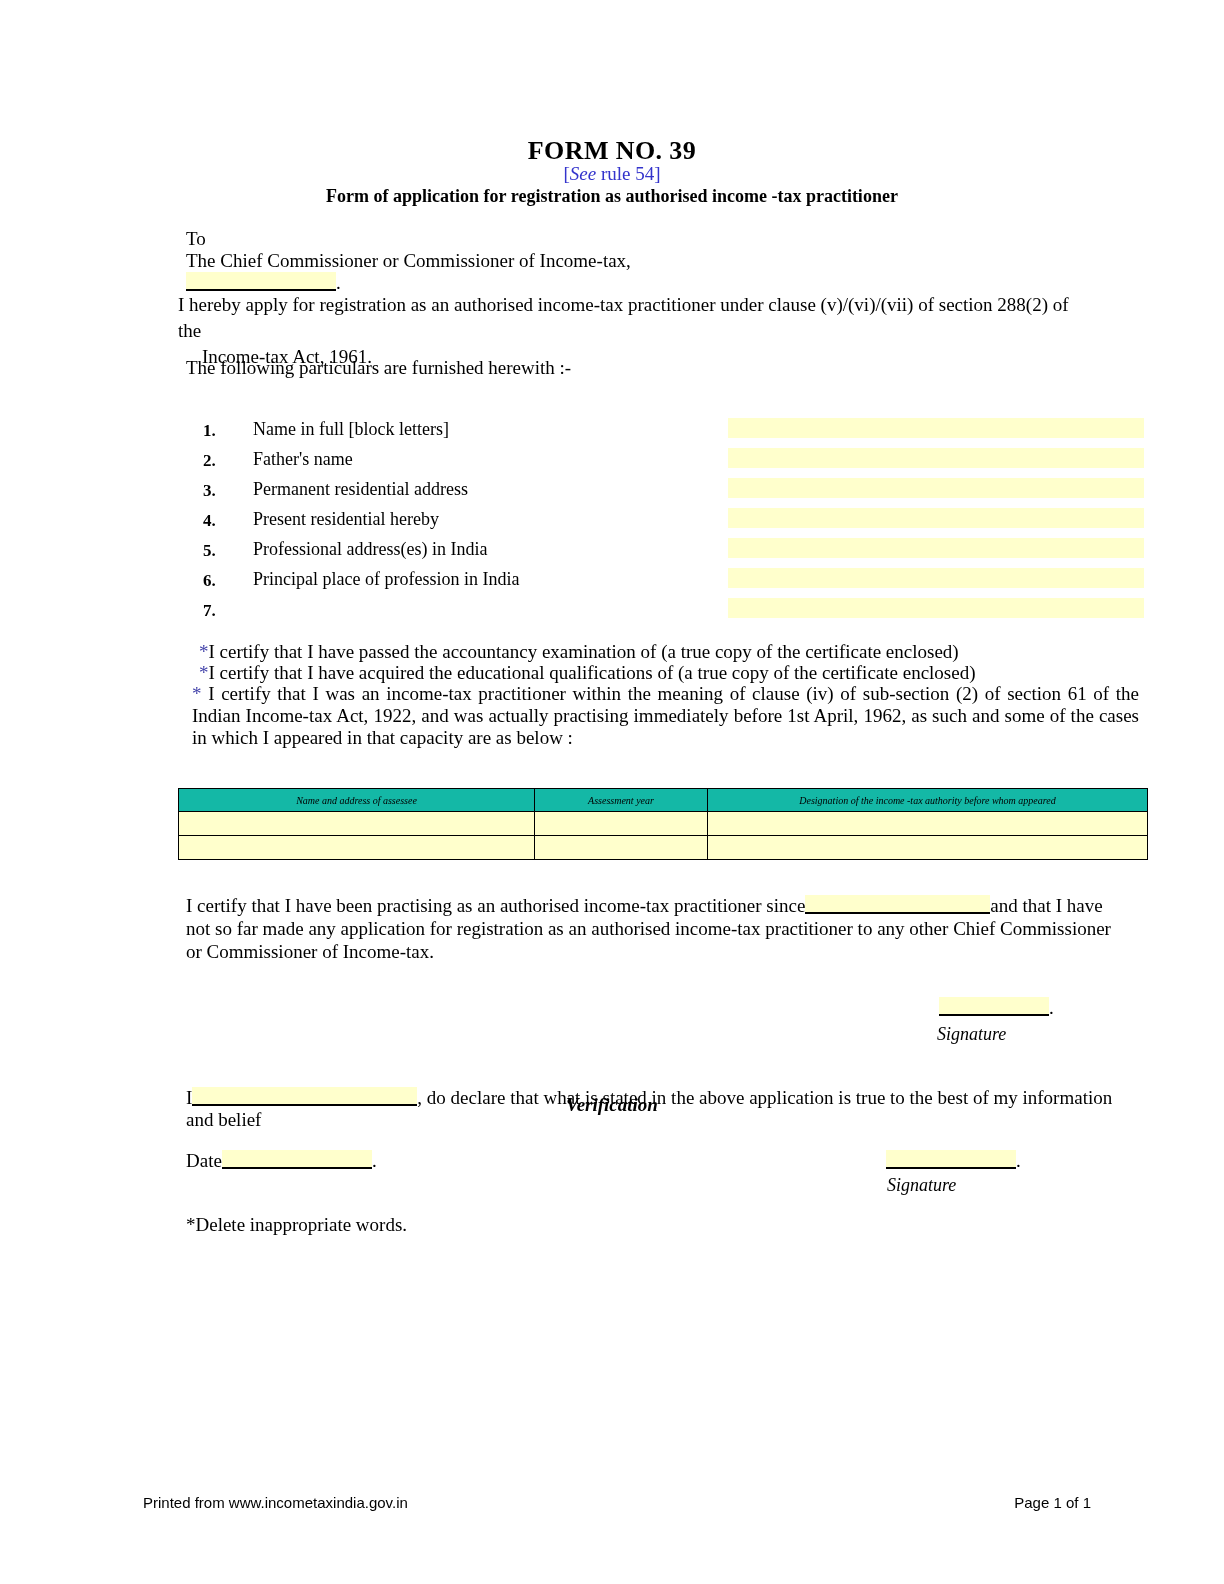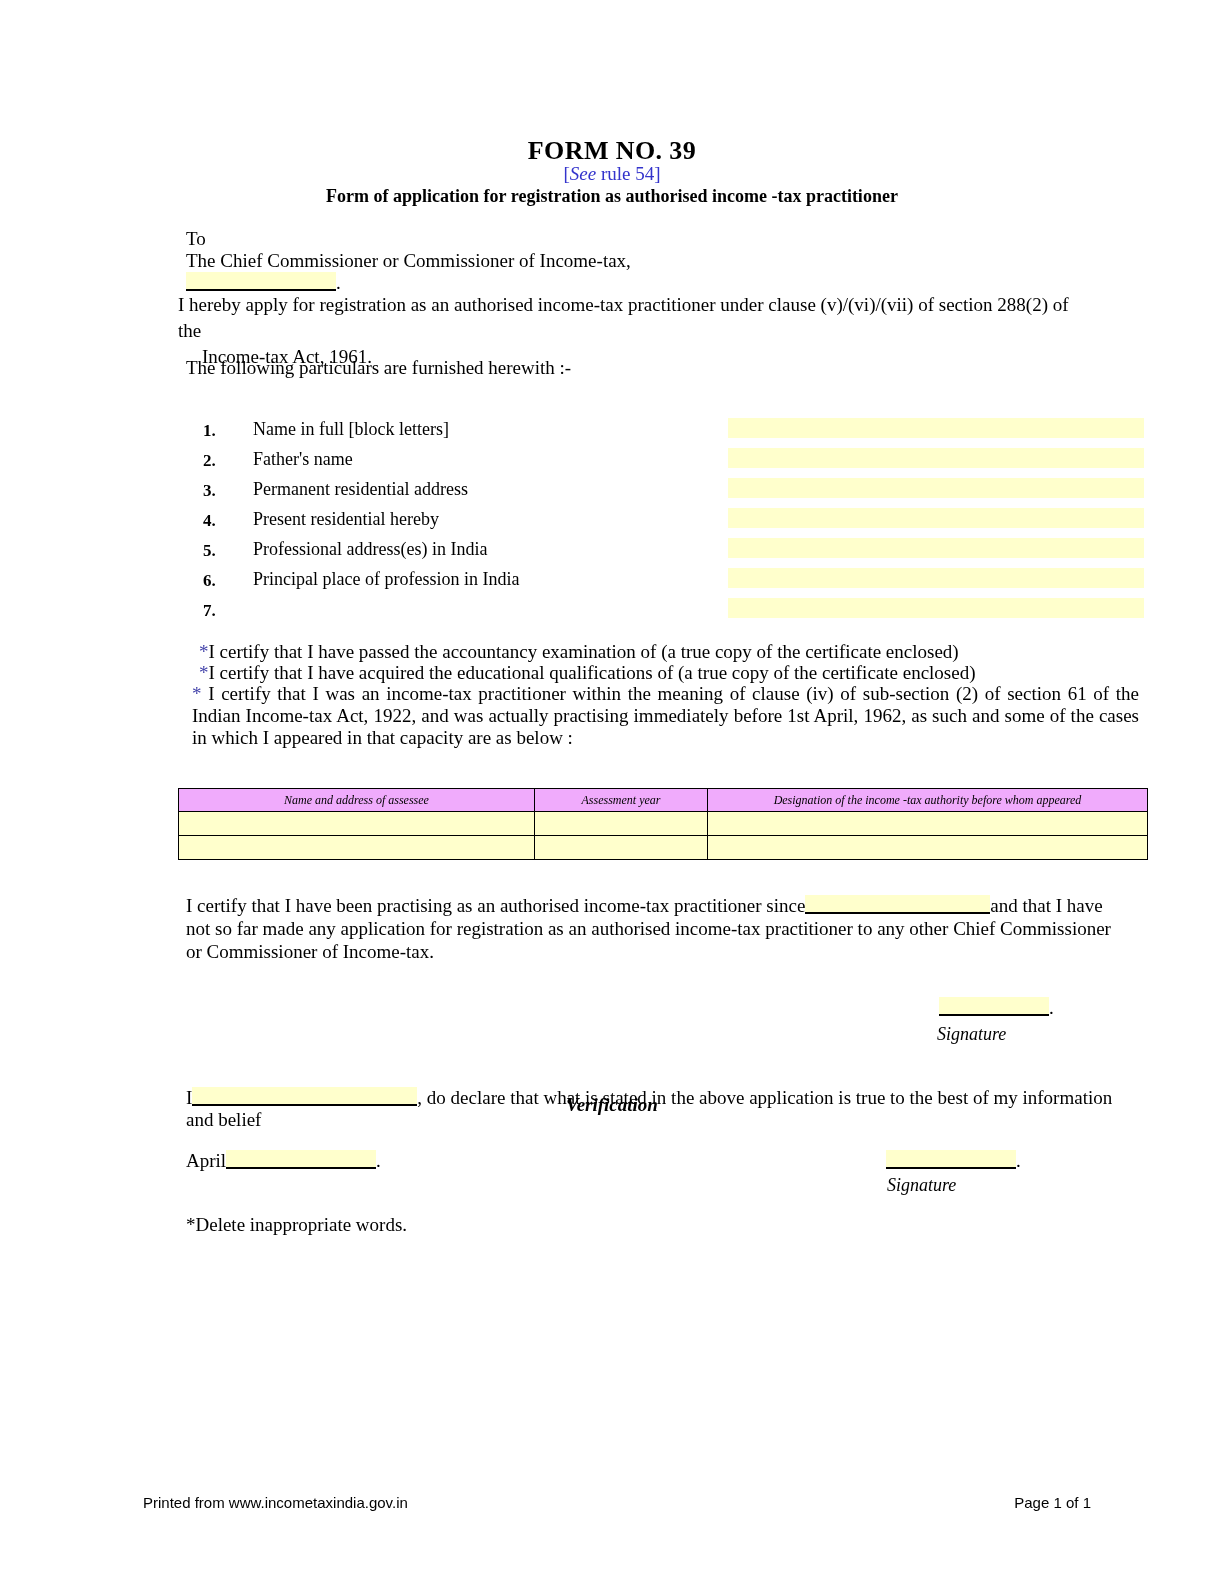--- a/index.html
+++ b/index.html
@@ -171,23 +171,23 @@
     border-collapse: collapse;
     table-layout: fixed;
   }
   .assessee-table th,
   .assessee-table td {
     border: 1.5px solid #000000;
     padding: 0;
     margin: 0;
   }
   .assessee-table th {
-    background: #f0abfc;
+    background: #14b8a6;
     height: 22px;
-    font-size: 12px;
+    font-size: 10px;
     font-style: italic;
     font-weight: normal;
     text-align: center;
     vertical-align: middle;
   }
   .assessee-table td {
     background: #ffffcc;
     height: 23px;
   }
   .col-name { width: 355px; }
@@ -371,21 +371,21 @@
 
   <div class="practise-para"><span>I certify that I have been practising as an authorised income-tax practitioner since</span><span class="blank w-185"></span><span>and that I have not so far made any application for registration as an authorised income-tax practitioner to any other Chief Commissioner or Commissioner of Income-tax.</span></div>
 
   <div class="sig-1"><span class="blank w-110"></span><span>.</span></div>
   <div class="sig-1-label">Signature</div>
 
   <div class="verification-head">Verification</div>
 
   <div class="verify-para"><span>I</span><span class="blank w-225"></span><span>, do declare that what is stated in the above application is true to the best of my information and belief</span></div>
 
-  <div class="date-row"><span>April</span><span class="blank w-150"></span><span>.</span></div>
+  <div class="date-row"><span>Date</span><span class="blank w-150"></span><span>.</span></div>
 
   <div class="sig-2"><span class="blank w-130"></span><span>.</span></div>
   <div class="sig-2-label">Signature</div>
 
   <div class="delete-note">*Delete inappropriate words.</div>
 
   <div class="footer-left">Printed from www.incometaxindia.gov.in</div>
   <div class="footer-right">Page 1 of 1</div>
 
 </div>

